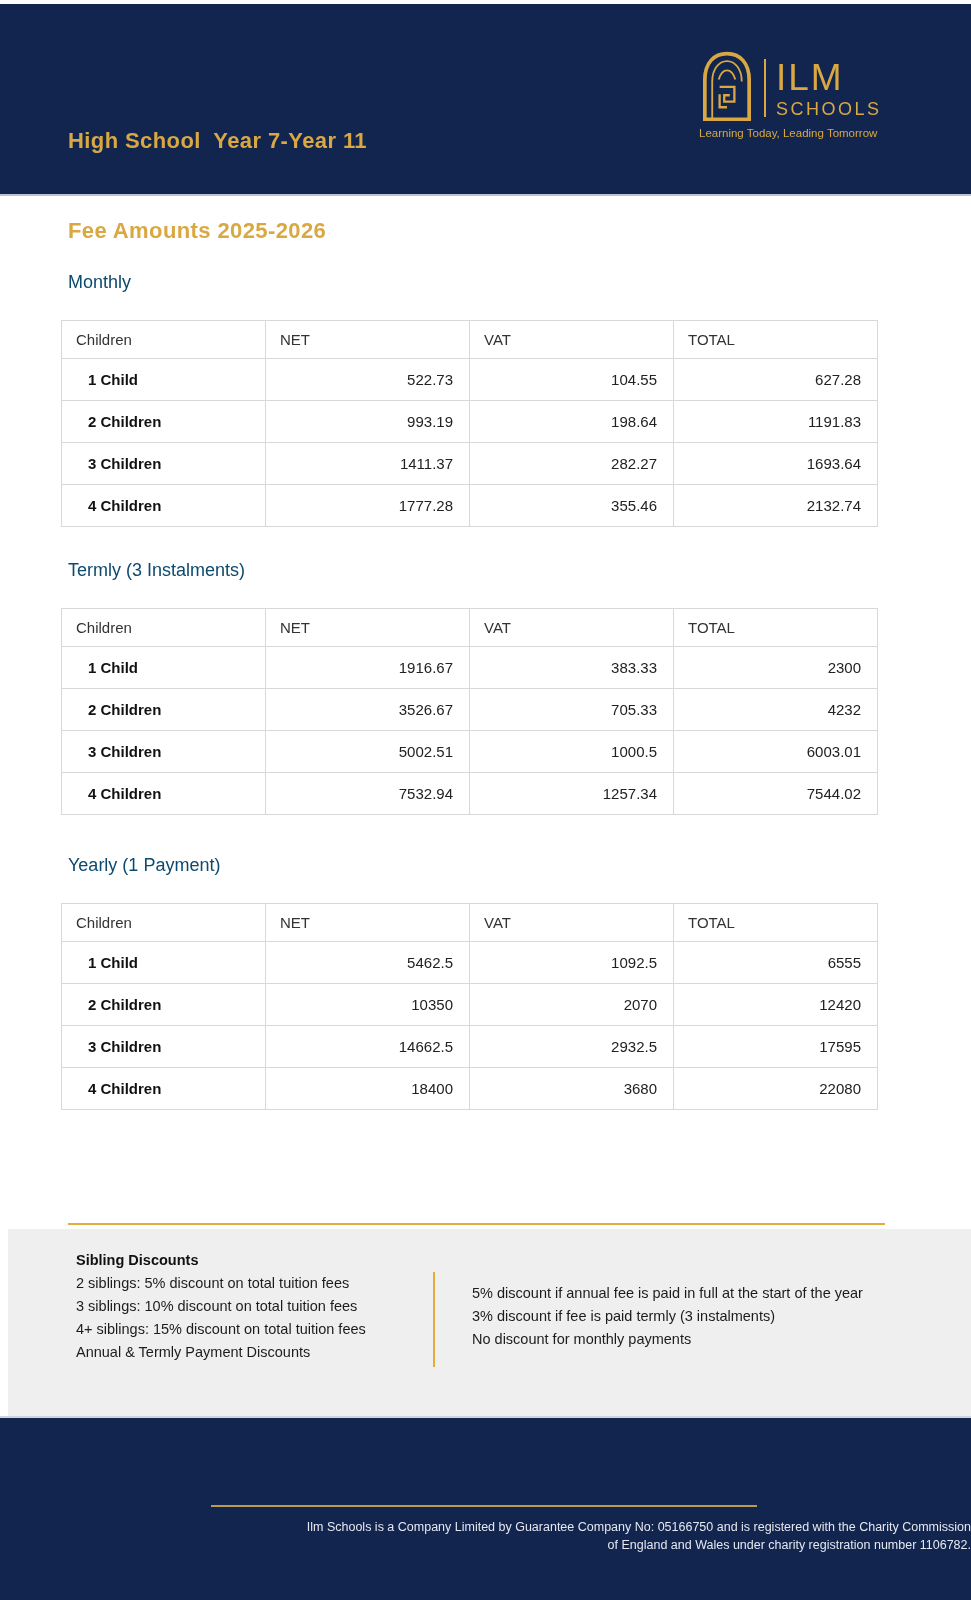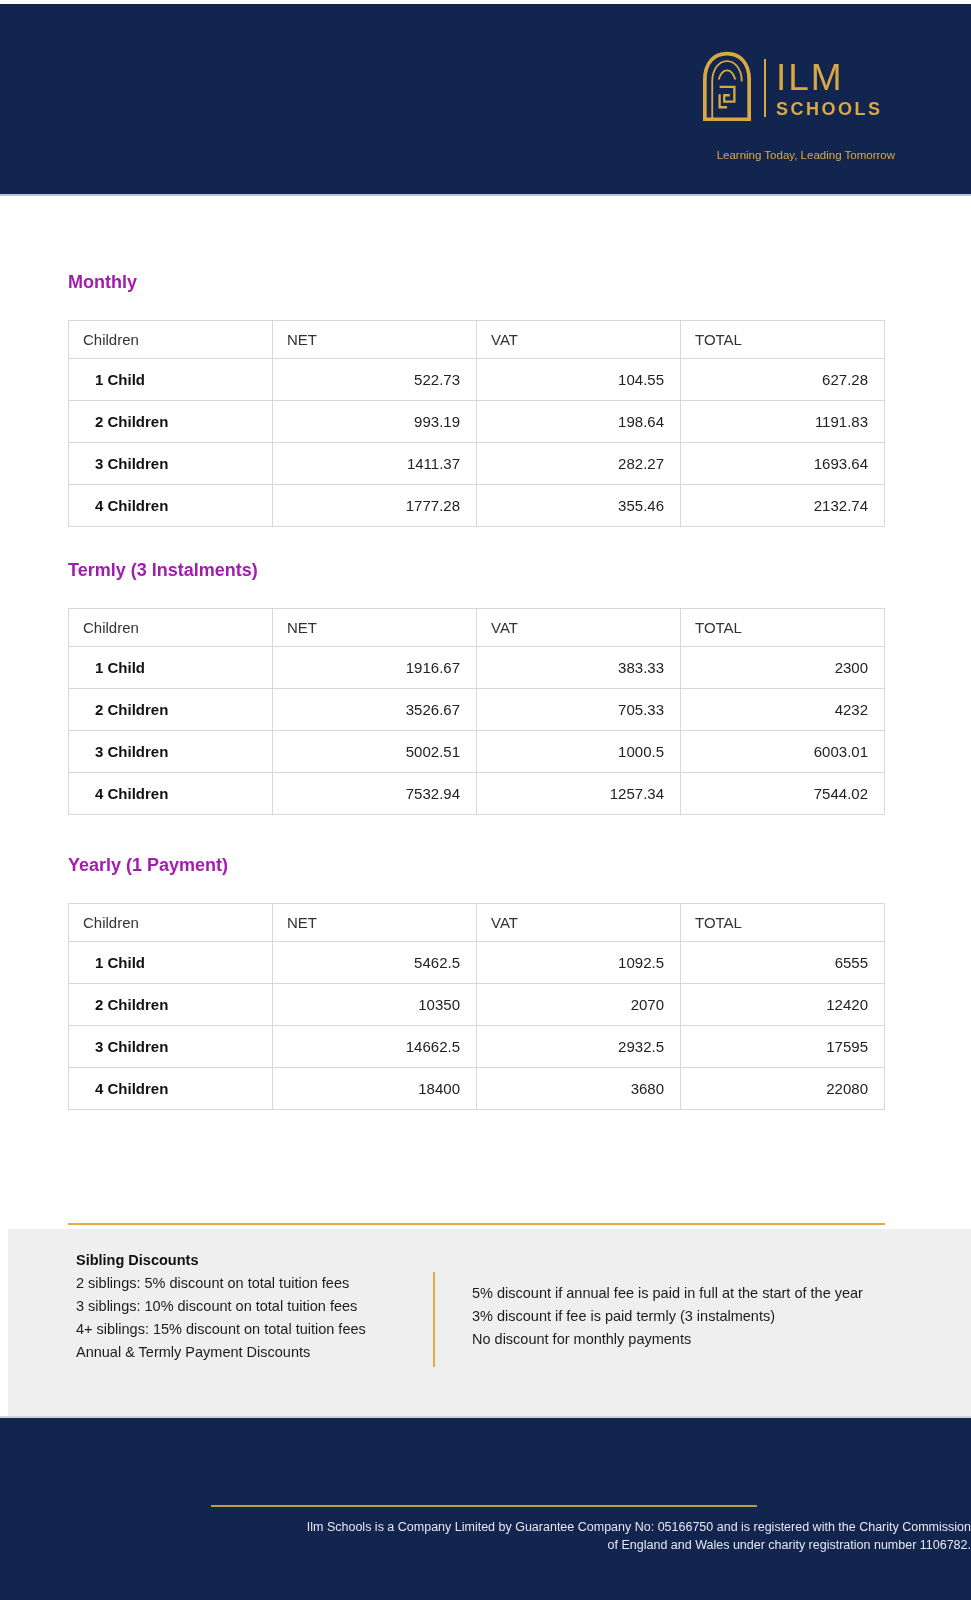--- a/index.html
+++ b/index.html
@@ -12,30 +12,30 @@
             background:#12254E; border-bottom:2px solid #b9c3d3; }
   .header-title { position:absolute; left:68px; top:62px; color:#D9A843;
                   font-weight:700; font-size:22px; line-height:30px;
                   letter-spacing:0.4px; white-space:pre; }
   .logo { position:absolute; right:76px; top:46px; width:196px; }
   .logo-row { display:flex; align-items:center; }
   .logo-arch { flex:0 0 auto; }
   .logo-divider { width:2px; height:58px; background:#D9A843; margin:0 10px 0 9px; }
   .logo-word { color:#D9A843; line-height:1; }
   .logo-ilm { font-size:37px; letter-spacing:2px; font-weight:400; }
-  .logo-schools { font-size:18px; letter-spacing:2.5px; font-weight:700; margin-top:4px; }
-  .logo-tagline { color:#D9A843; font-size:11.5px; margin-top:23px; text-align:right; width:100%; white-space:nowrap; }
-
-  
-  .section-heading { position:absolute; left:68px; font-size:18px; font-weight:700; color:#a21caf; }
+  .logo-schools { font-size:18px; letter-spacing:2.5px; font-weight:400; margin-top:4px; }
+  .logo-tagline { color:#D9A843; font-size:11.5px; margin-top:1px; text-align:left; width:100%; white-space:nowrap; }
+
+  
+  .section-heading { position:absolute; left:68px; font-size:18px; font-weight:400; color:#0c4a6e; }
   #heading-monthly { top:272px; }
   #heading-termly  { top:560px; }
   #heading-yearly  { top:855px; }
 
-  table.fee-table { position:absolute; left:68px; width:817px; border-collapse:collapse;
+  table.fee-table { position:absolute; left:61px; width:817px; border-collapse:collapse;
                     background:#ffffff; table-layout:fixed; }
   #table-monthly { top:320px; }
   #table-termly  { top:608px; }
   #table-yearly  { top:903px; }
   table.fee-table th { border:1px solid #d8d8d8; font-weight:400; color:#333333;
                        text-align:left; font-size:15px; padding:9px 14px; height:38px; }
   table.fee-table td { border:1px solid #d8d8d8; font-size:15px; padding:11px 16px; height:42px; color:#222222; }
   table.fee-table td.label { font-weight:700; color:#111111; padding-left:26px; }
   table.fee-table td.num { text-align:right; }
 
@@ -55,20 +55,24 @@
   .footer-rule { position:absolute; left:211px; top:87px; width:546px; height:2px; background:#BD9A4A; }
   .footer-legal { position:absolute; top:100px; width:100%; text-align:right;
                   color:#e6e7ef; font-size:12.5px; line-height:18px; }
 </style>
 </head>
 <body>
 
 <div class="page">
 
   <div class="header">
+    <div class="header-title">
+      <div>High School  Year 7-Year 11</div>
+      <div>Fee Amounts 2025-2026</div>
+    </div>
 
     <div class="logo">
       <div class="logo-row">
         <span class="logo-arch">
           <svg width="56" height="72" viewBox="0 0 60 78" aria-hidden="true">
             <path d="M6 75 V32 C6 14 16 4 30 4 C44 4 54 14 54 32 V75 H6 Z" fill="none" stroke="#D9A843" stroke-width="4"></path>
             <path d="M14 75 V34 C14 21 21 12 30 12 C39 12 46 21 46 34" fill="none" stroke="#D9A843" stroke-width="2"></path>
             <path d="M21 32 C23 25 26 22 30 22 C34 22 37 25 39 32" fill="none" stroke="#D9A843" stroke-width="2"></path>
             <path d="M22 40 h16 v16 h-11 v-7 h6" fill="none" stroke="#D9A843" stroke-width="2.5"></path>
             <path d="M22 48 v14 h8" fill="none" stroke="#D9A843" stroke-width="2.5"></path>

